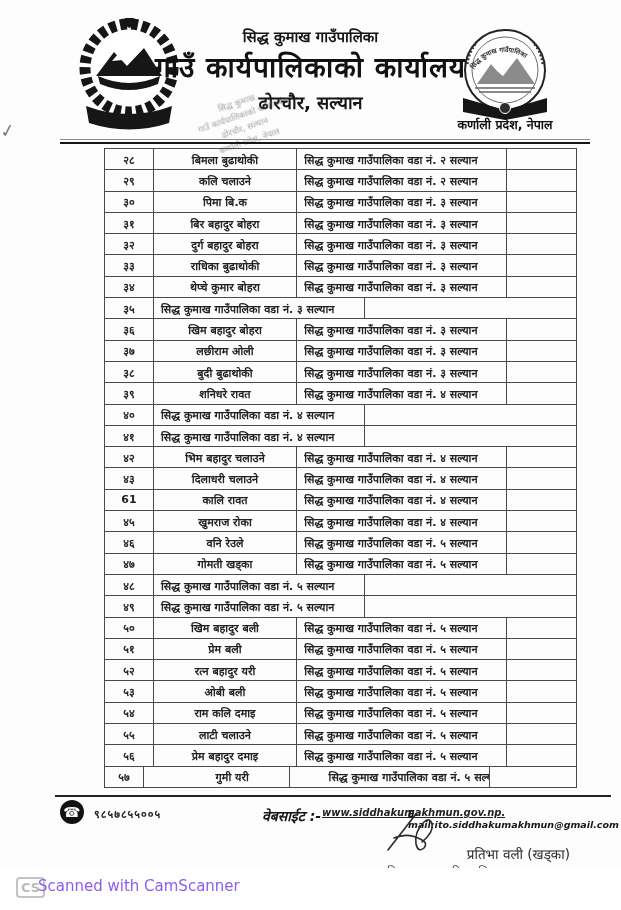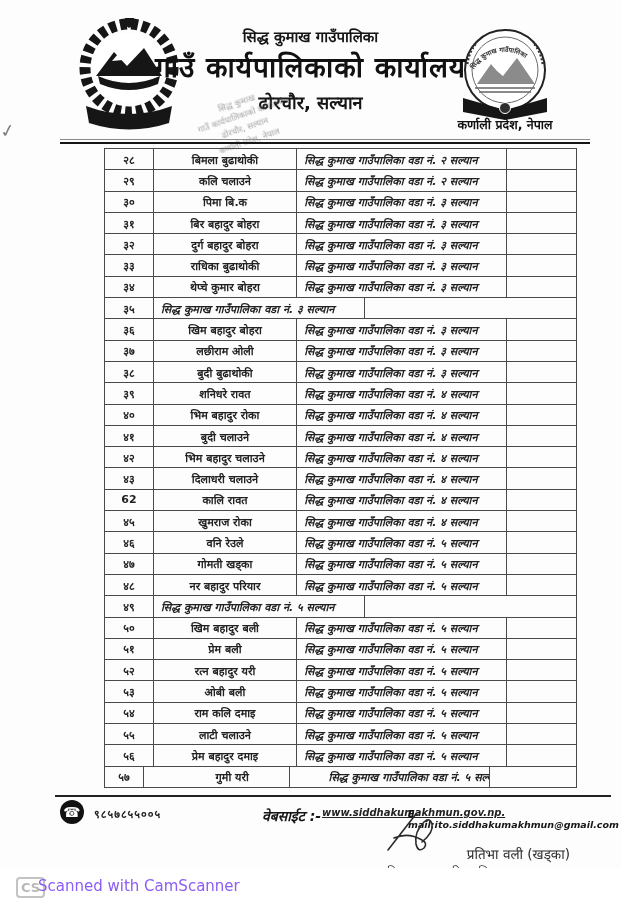--- a/index.html
+++ b/index.html
@@ -28,21 +28,21 @@
           border:1px solid #4a4a4a;box-sizing:border-box;
           display:flex;flex-direction:column;margin-left:20px;}
   .tr{flex:1;display:flex;border-bottom:1px solid #4a4a4a;box-sizing:border-box;}
   .tr:last-child{border-bottom:none;gap:32px;}
   .td{box-sizing:border-box;border-right:1px solid #4a4a4a;
       font-size:11px;font-weight:bold;color:#222;
       display:flex;align-items:center;overflow:hidden;white-space:nowrap;}
   .td:last-child{border-right:none;}
   .td.sn{width:49px;justify-content:center;}
   .td.name{width:144px;justify-content:center;}
-  .td.addr{width:211px;justify-content:flex-start;padding-left:7px;font-style:italic;}
+  .td.addr{width:211px;justify-content:flex-start;padding-left:7px;}
   .td.blank{width:69px;}
 
   
   .footer-rule{top:795px;left:55px;width:556px;height:2px;background:#222;}
   .phone-badge{top:800px;left:60px;width:24px;height:24px;border-radius:50%;
                background:#111;color:#fff;font-size:14px;line-height:24px;text-align:center;}
   .phone-number{top:806px;left:94px;font-size:11px;font-weight:bold;color:#222;letter-spacing:1px;}
   .website-label{top:806px;left:262px;font-size:14px;font-weight:bold;font-style:italic;color:#161616;}
   .website-url{top:807px;left:322px;font-size:10px;font-weight:bold;font-style:italic;
                color:#222;text-decoration:underline;}
@@ -171,44 +171,42 @@
         <div class="td blank"></div>
       </div>
       <div class="tr">
         <div class="td sn">३९</div>
         <div class="td name">शनिधरे रावत</div>
         <div class="td addr">सिद्ध कुमाख गाउँपालिका वडा नं. ४ सल्यान</div>
         <div class="td blank"></div>
       </div>
       <div class="tr">
         <div class="td sn">४०</div>
-        <div class="td name">भिम बहादुर रोका</div>
         <div class="td addr">सिद्ध कुमाख गाउँपालिका वडा नं. ४ सल्यान</div>
         <div class="td blank"></div>
       </div>
       <div class="tr">
         <div class="td sn">४१</div>
-        <div class="td name">बुदी चलाउने</div>
         <div class="td addr">सिद्ध कुमाख गाउँपालिका वडा नं. ४ सल्यान</div>
         <div class="td blank"></div>
       </div>
       <div class="tr">
         <div class="td sn">४२</div>
         <div class="td name">भिम बहादुर चलाउने</div>
         <div class="td addr">सिद्ध कुमाख गाउँपालिका वडा नं. ४ सल्यान</div>
         <div class="td blank"></div>
       </div>
       <div class="tr">
         <div class="td sn">४३</div>
         <div class="td name">दिलाधरी चलाउने</div>
         <div class="td addr">सिद्ध कुमाख गाउँपालिका वडा नं. ४ सल्यान</div>
         <div class="td blank"></div>
       </div>
       <div class="tr">
-        <div class="td sn">62</div>
+        <div class="td sn">61</div>
         <div class="td name">कालि रावत</div>
         <div class="td addr">सिद्ध कुमाख गाउँपालिका वडा नं. ४ सल्यान</div>
         <div class="td blank"></div>
       </div>
       <div class="tr">
         <div class="td sn">४५</div>
         <div class="td name">खुमराज रोका</div>
         <div class="td addr">सिद्ध कुमाख गाउँपालिका वडा नं. ४ सल्यान</div>
         <div class="td blank"></div>
       </div>
@@ -219,21 +217,20 @@
         <div class="td blank"></div>
       </div>
       <div class="tr">
         <div class="td sn">४७</div>
         <div class="td name">गोमती खड्का</div>
         <div class="td addr">सिद्ध कुमाख गाउँपालिका वडा नं. ५ सल्यान</div>
         <div class="td blank"></div>
       </div>
       <div class="tr">
         <div class="td sn">४८</div>
-        <div class="td name">नर बहादुर परियार</div>
         <div class="td addr">सिद्ध कुमाख गाउँपालिका वडा नं. ५ सल्यान</div>
         <div class="td blank"></div>
       </div>
       <div class="tr">
         <div class="td sn">४९</div>
         <div class="td addr">सिद्ध कुमाख गाउँपालिका वडा नं. ५ सल्यान</div>
         <div class="td blank"></div>
       </div>
       <div class="tr">
         <div class="td sn">५०</div>

